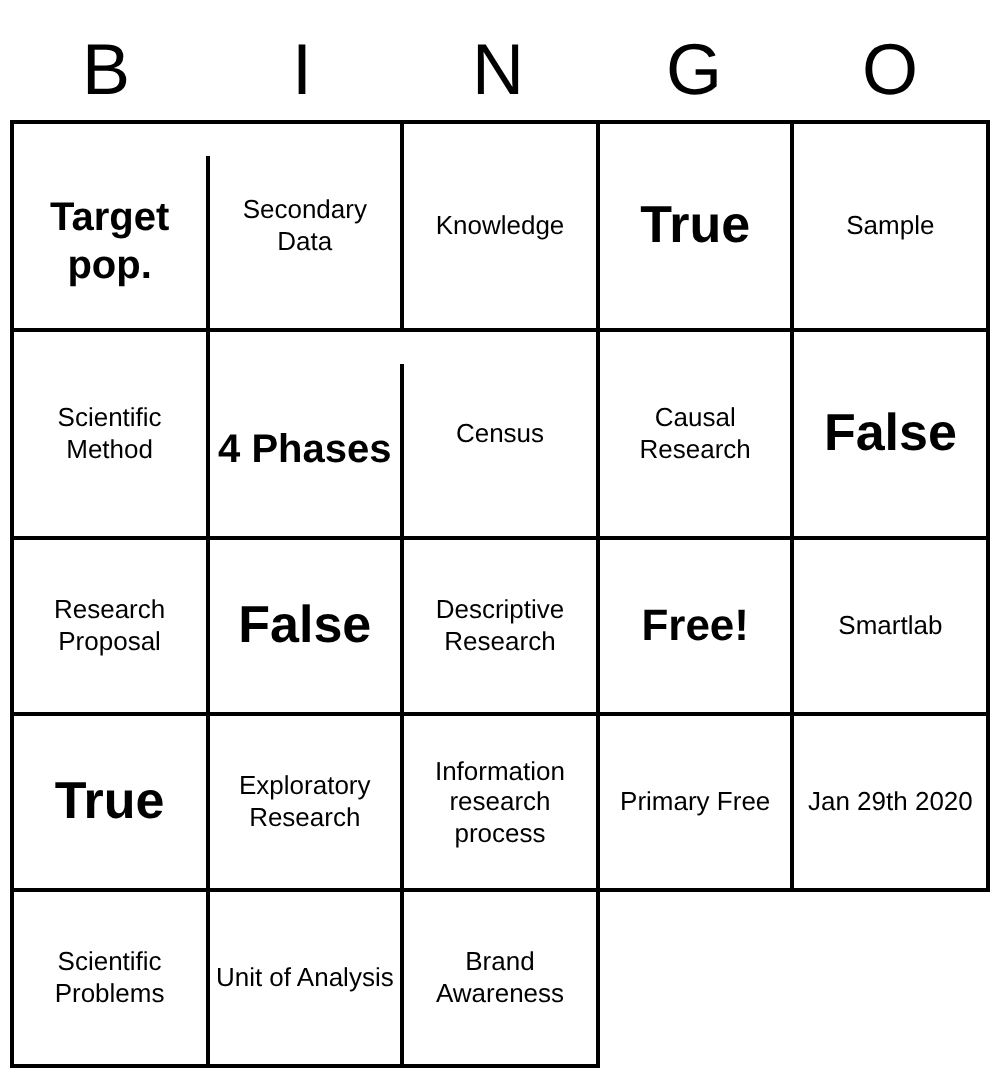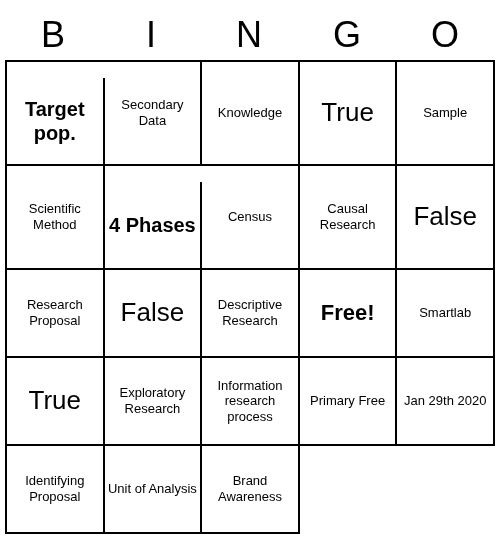--- a/index.html
+++ b/index.html
@@ -55,21 +55,21 @@
       justify-content: center;
       text-align: center;
       padding: 4px 3px;
       min-height: 88px;
       font-size: 13px;
       line-height: 1.2;
     }
 
     .bingo-cell.large-text {
       font-size: 26px;
-      font-weight: normal;
+      font-weight: bold;
     }
 
     .bingo-cell.medium-text {
       font-size: 20px;
       font-weight: bold;
       margin-top: 16px;
     }
 
     .bingo-cell.free {
       font-size: 22px;
@@ -103,17 +103,17 @@
       <div class="bingo-cell">Research Proposal</div>
       <div class="bingo-cell large-text">False</div>
       <div class="bingo-cell">Descriptive Research</div>
       <div class="bingo-cell free">Free!</div>
       <div class="bingo-cell">Smartlab</div>
       <div class="bingo-cell large-text">True</div>
       <div class="bingo-cell">Exploratory Research</div>
       <div class="bingo-cell">Information research process</div>
       <div class="bingo-cell">Primary Free</div>
       <div class="bingo-cell">Jan 29th 2020</div>
-      <div class="bingo-cell">Identifying Proposal</div>
+      <div class="bingo-cell">Scientific Problems</div>
       <div class="bingo-cell">Unit of Analysis</div>
       <div class="bingo-cell">Brand Awareness</div>
     </div>
 </div>
 
 </body></html>

